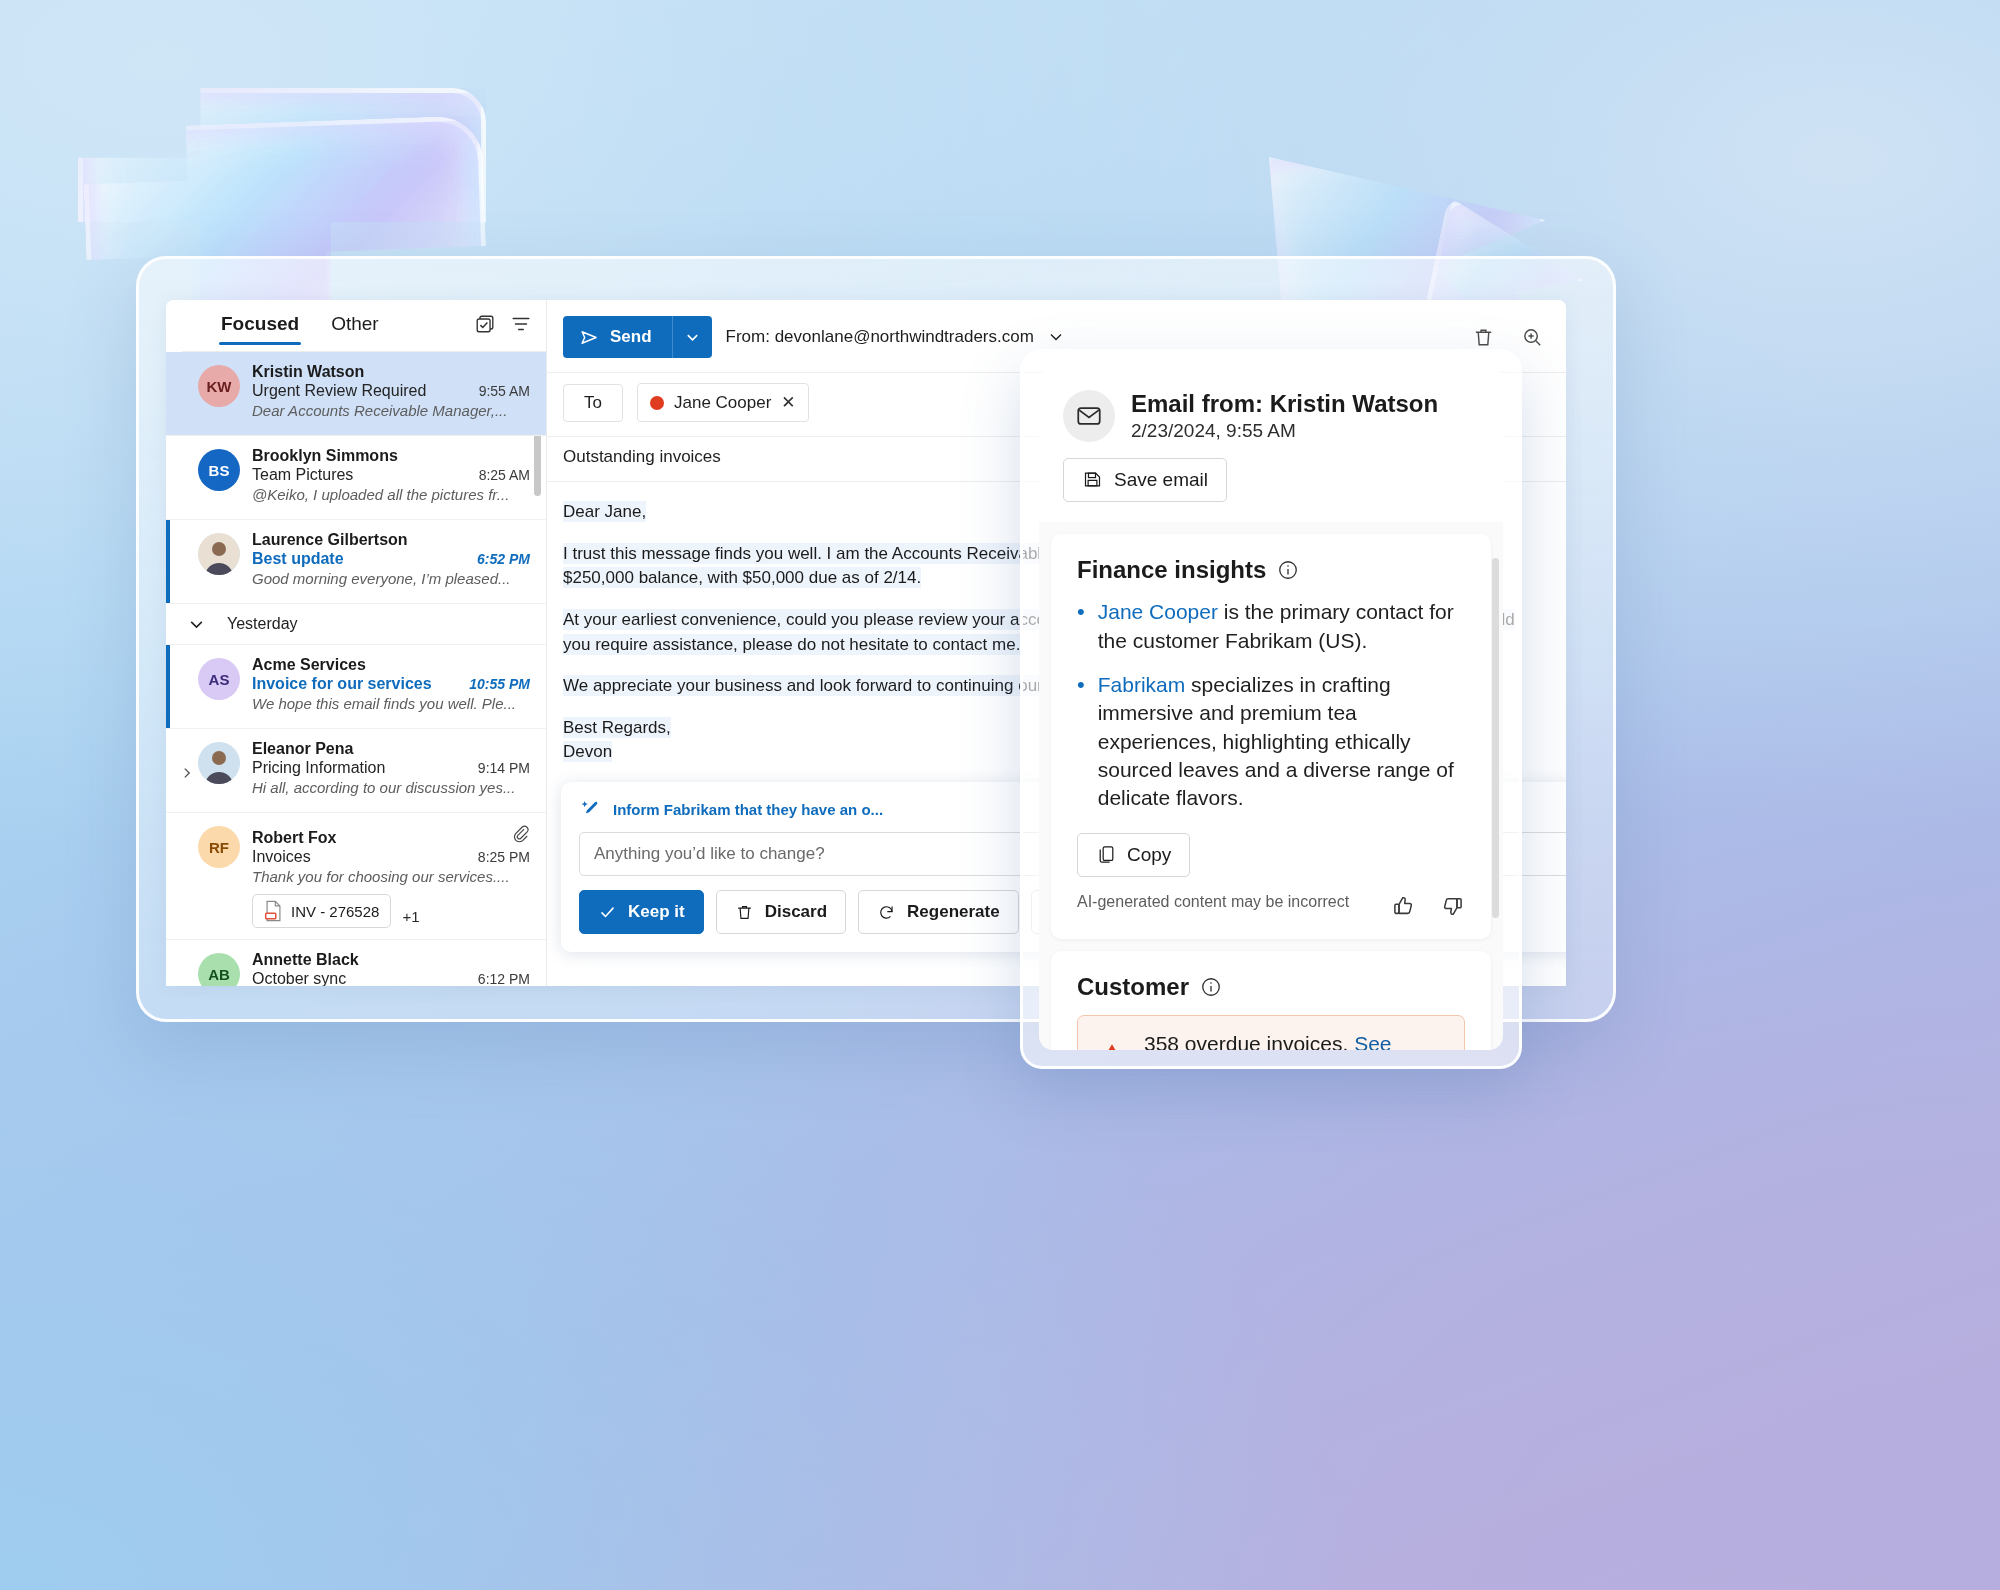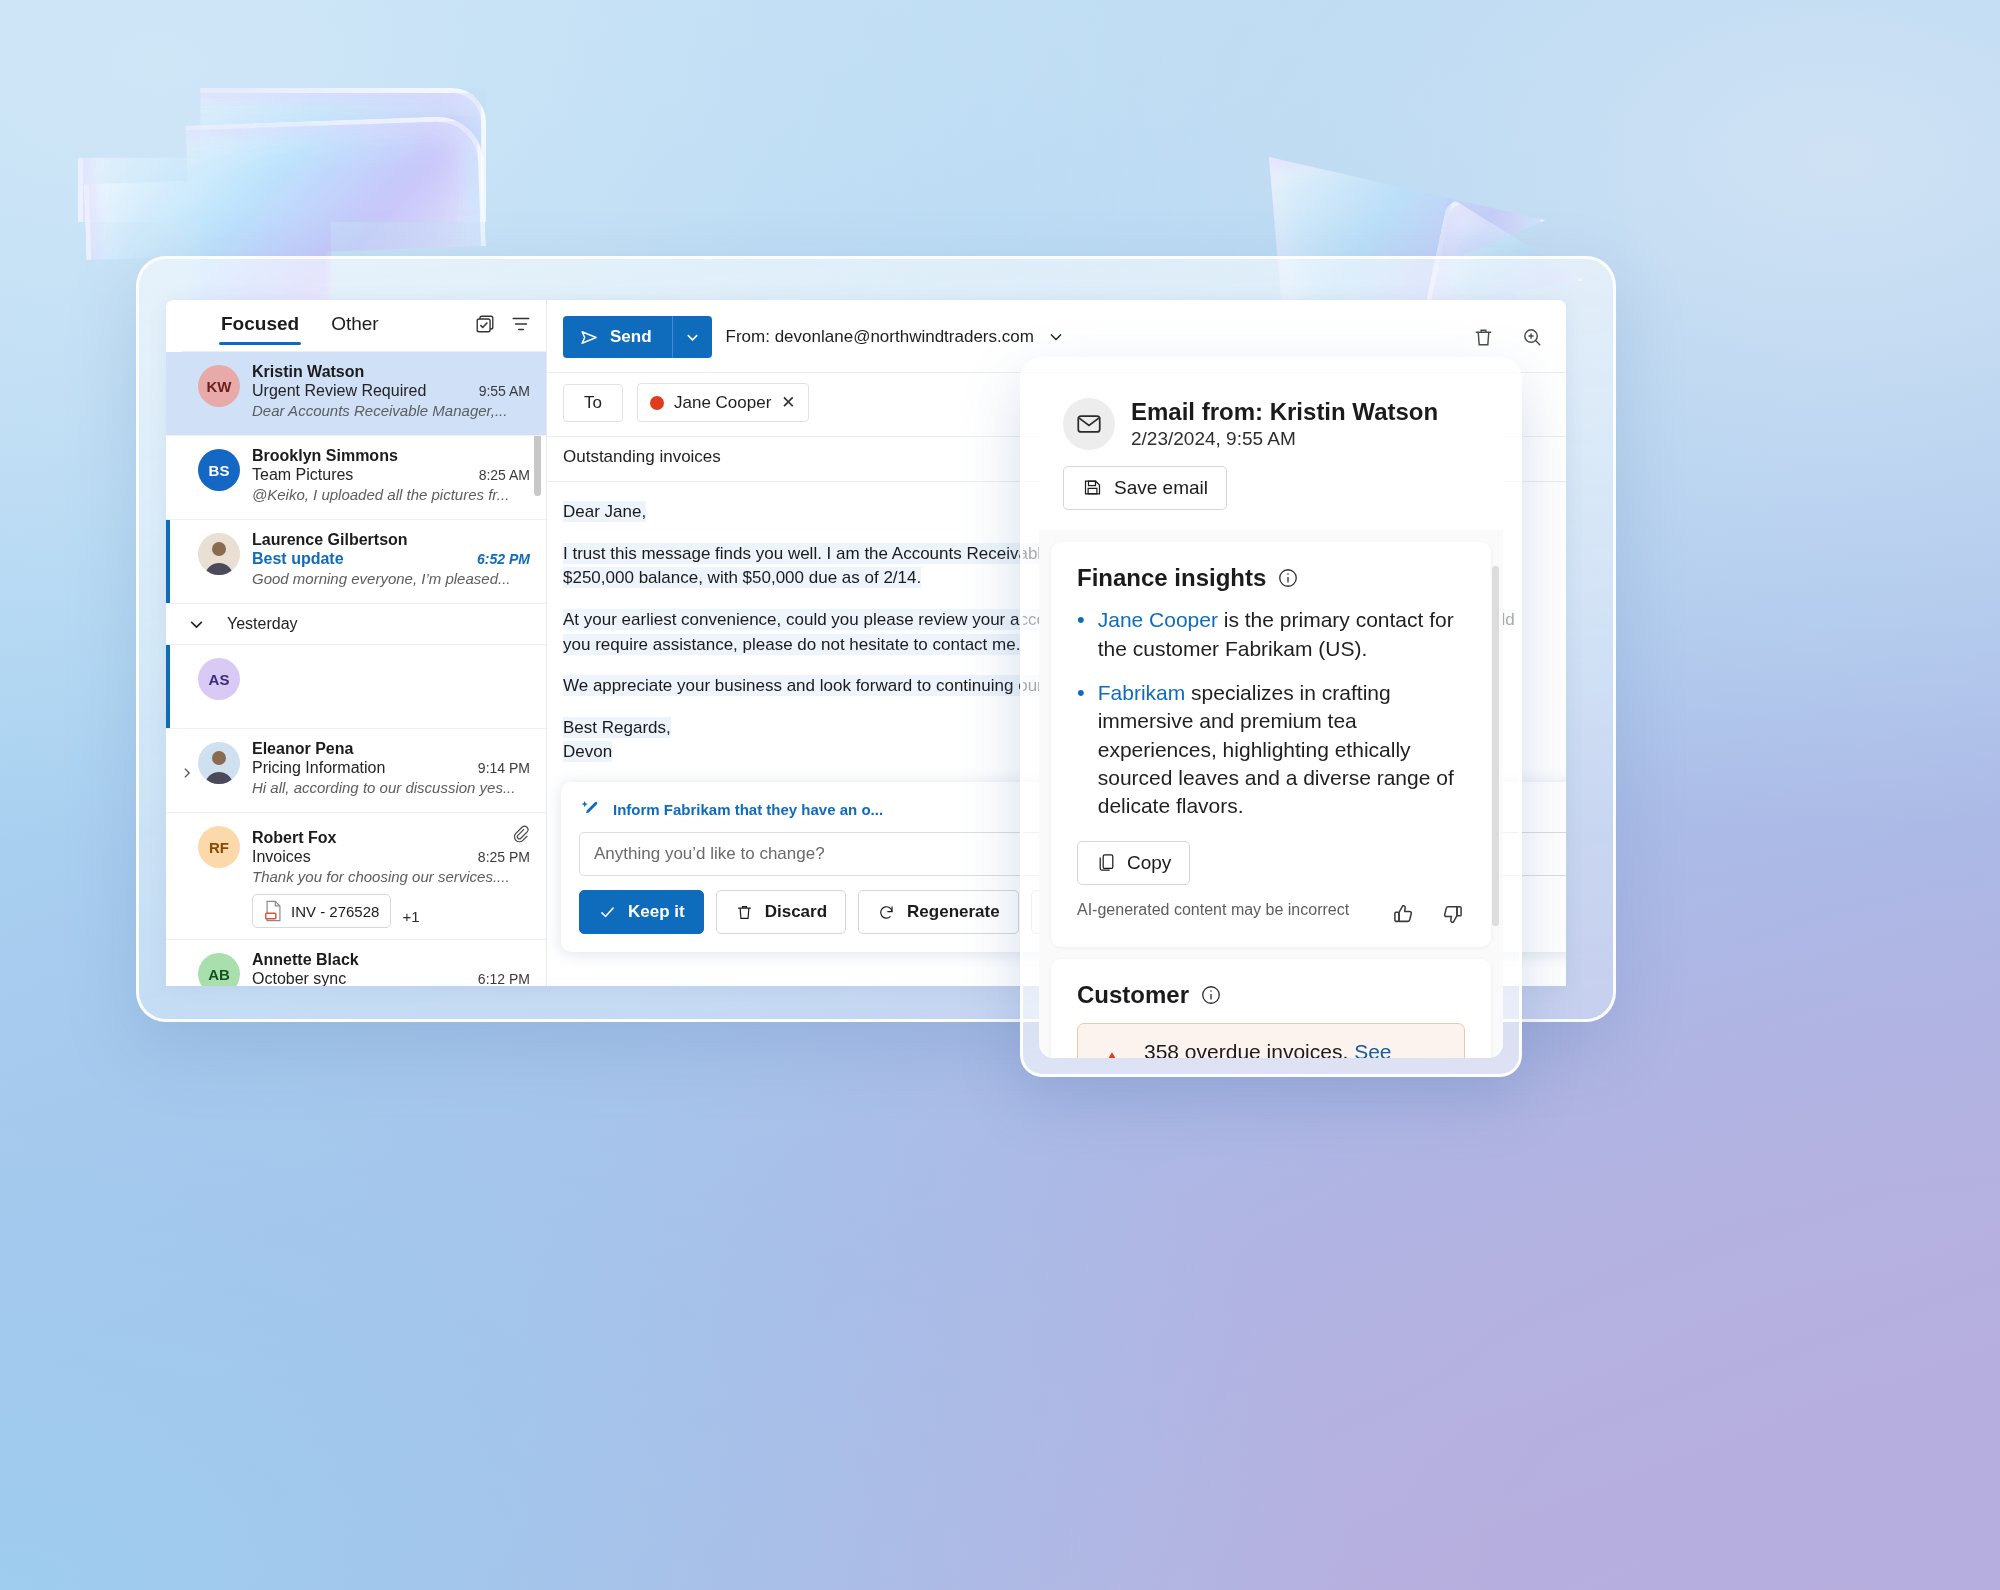--- a/index.html
+++ b/index.html
@@ -153,21 +153,21 @@
                padding:0 14px; font-size:17px; color:#6a6a6a; font-family:inherit;
                background:#fff; }
   .cop-input::placeholder { color:#6a6a6a; }
   .cop-actions { display:flex; gap:12px; margin-top:14px; }
   .btn { display:inline-flex; align-items:center; gap:11px; height:44px; padding:0 18px;
          border-radius:5px; border:1px solid #d6d6d6; background:#fff; font-size:17px;
          font-weight:700; color:#1b1b1b; cursor:pointer; font-family:inherit; white-space:nowrap;}
   .btn.primary { background:#0f6cbd; border-color:#0f6cbd; color:#fff; }
 
   
-  #side-panel { position:absolute; left:1020px; top:357px; width:502px; height:720px;
+  #side-panel { position:absolute; left:1020px; top:349px; width:502px; height:720px;
                 border-radius:22px; background:rgba(255,255,255,.62);
                 border:3px solid rgba(255,255,255,.95);
                 box-shadow:0 24px 60px rgba(80,115,170,.24);
                 padding:16px; overflow:hidden; }
   .panel-inner { background:#fafafa; border-radius:14px; height:100%; overflow:hidden;
                  position:relative; }
   .panel-head { background:#fff; padding:22px 24px 20px; }
   .ph-row { display:flex; align-items:center; gap:16px; }
   .mail-circ { width:52px; height:52px; border-radius:50%; background:#ededed;
                display:flex; align-items:center; justify-content:center; flex:0 0 52px;}
@@ -293,20 +293,30 @@
           </div>
           <div class="group-row">
             <svg width="17" height="17" viewBox="0 0 16 16" fill="none" stroke="#232323" stroke-width="1.5">
               <path d="M3 5.5l5 5 5-5"></path>
             </svg>
             <span>Yesterday</span>
           </div>
           <div class="mail-row unread">
             <div class="chev"></div>
             <div class="avatar" style="background:#d8c9f5;color:#3b2b7a">AS</div>
+            <div class="row-body">
+              <div class="row-top">
+                <span class="row-from">Acme Services</span>
+              </div>
+              <div class="row-mid">
+                <span class="row-subj blue">Invoice for our services</span>
+                <span class="row-time blue">10:55 PM</span>
+              </div>
+              <div class="row-prev">We hope this email finds you well. Ple...</div>
+            </div>
           </div>
           <div class="mail-row">
             <div class="chev">
               <svg width="14" height="14" viewBox="0 0 16 16" fill="none" stroke="#555" stroke-width="1.6">
                 <path d="M5.5 3l5 5-5 5"></path>
               </svg>
             </div>
             <div class="avatar photo">
               <svg width="42" height="42" viewBox="0 0 42 42">
                 <circle cx="21" cy="21" r="21" fill="#cfe0ee"></circle>

